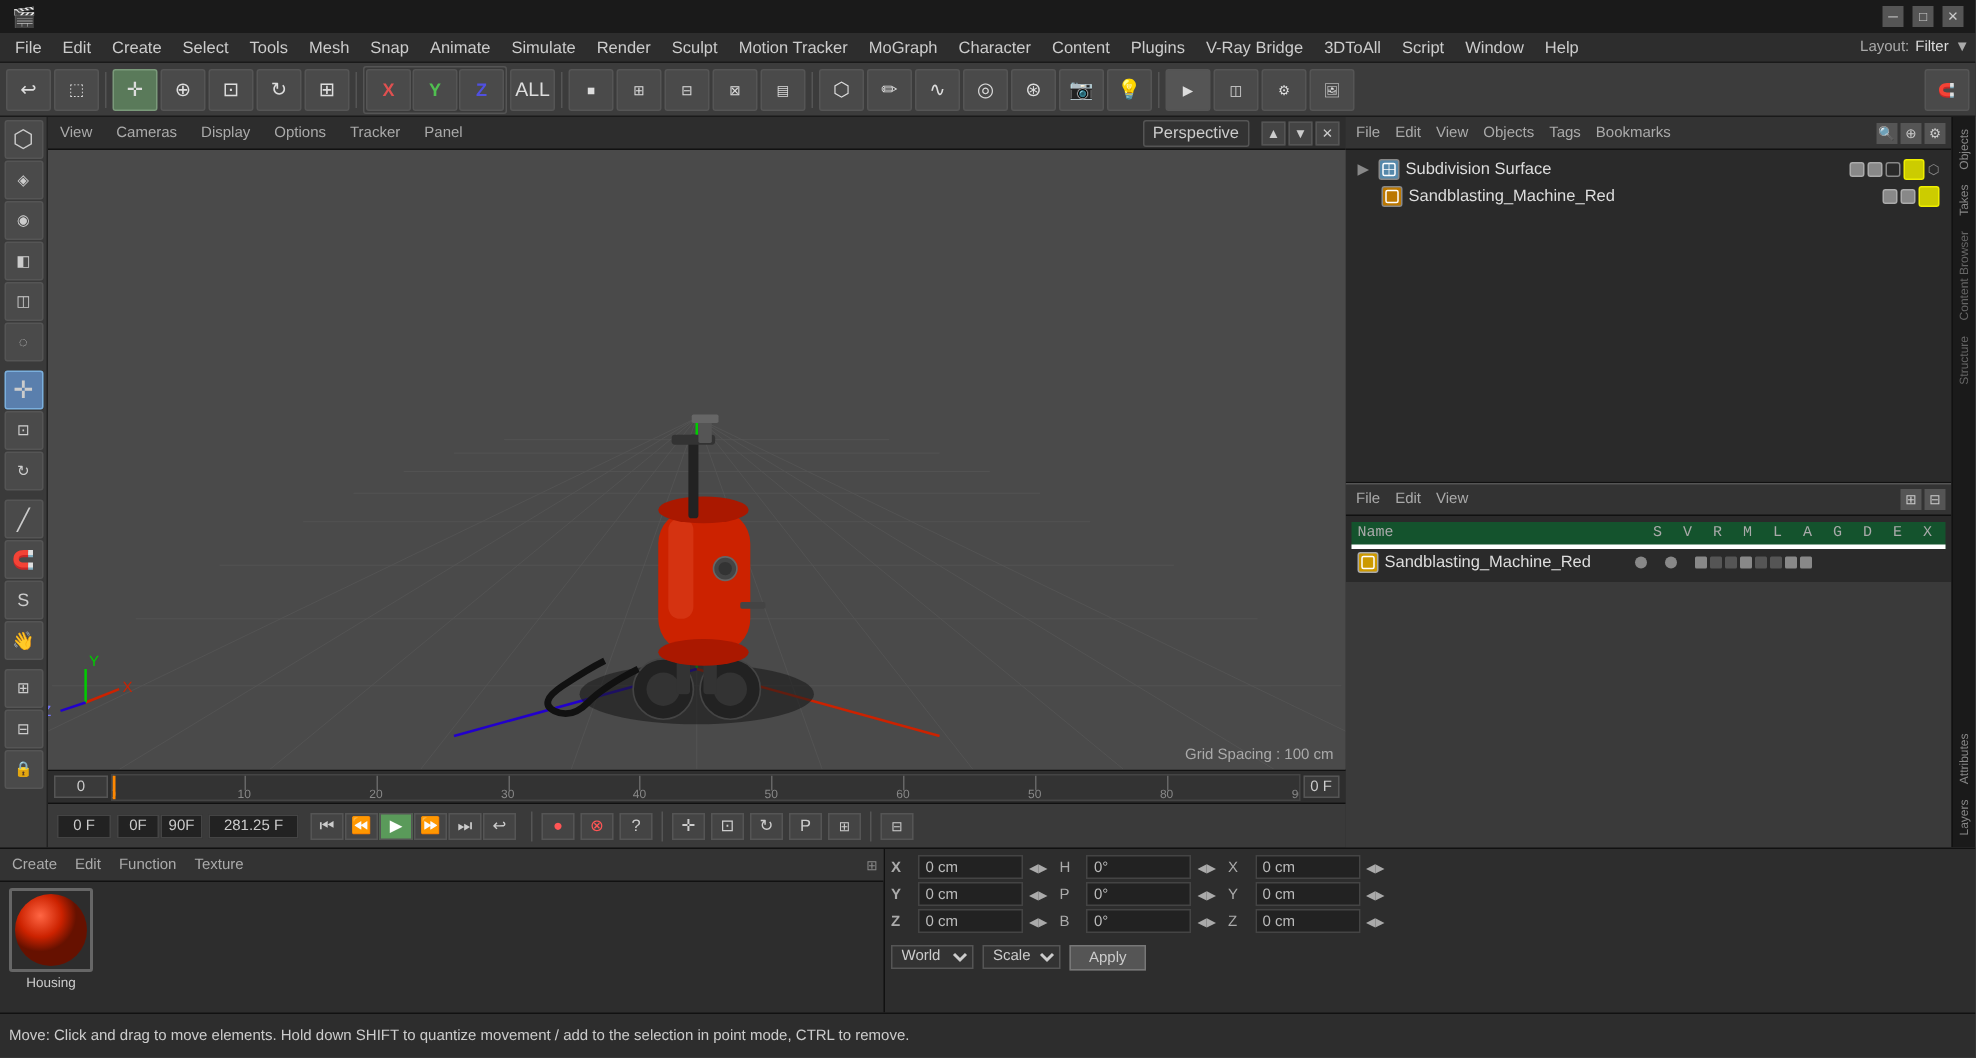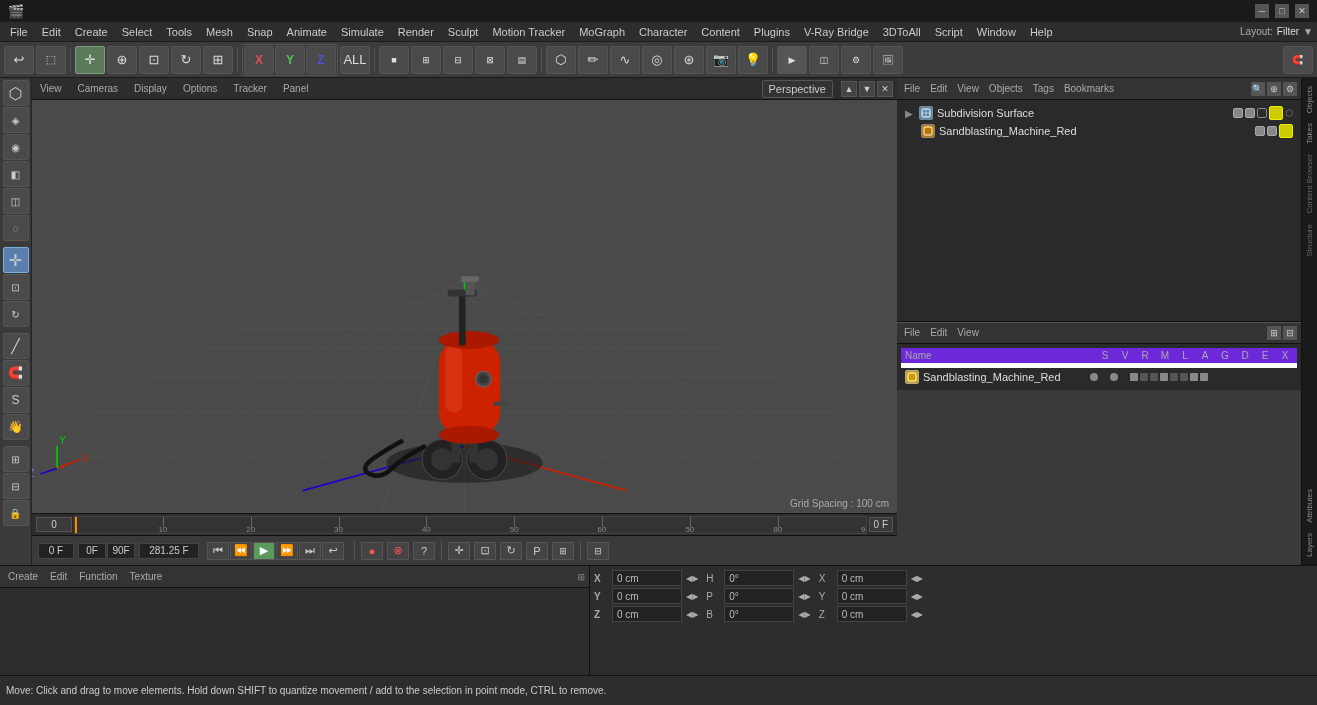--- a/index.html
+++ b/index.html
@@ -232,25 +232,26 @@
     }
     #attr-table {
       background: #2a2a2a;
       padding: 4px;
       overflow-y: auto;
     }
     .attr-table-header {
       display: flex;
       align-items: center;
       padding: 2px 4px;
-      background: #6d28d9;
+      background: #14532d;
       gap: 4px;
       font-size: 10px;
       color: #aaa;
-      border-bottom: 5px solid #ffffff;
+      border-bottom: 3px solid #ffffff;
+      font-family: Liberation Mono, monospace;
     }
     .attr-col-name { flex: 1; }
     .attr-col-s, .attr-col-v, .attr-col-r, .attr-col-m,
     .attr-col-l, .attr-col-a, .attr-col-g, .attr-col-d,
     .attr-col-e, .attr-col-x {
       width: 16px; text-align: center;
     }
     .attr-row {
       display: flex;
       align-items: center;
@@ -882,20 +883,37 @@
       <div id="mat-toolbar">
         <span class="mat-btn">Create</span>
         <span class="mat-btn">Edit</span>
         <span class="mat-btn">Function</span>
         <span class="mat-btn">Texture</span>
         <div style="flex:1;"></div>
         <div style="font-size:9px;color:#888;display:flex;align-items:center;gap:1px;">
           <span style="cursor:pointer;">⊞</span>
         </div>
       </div>
+      <div id="mat-content">
+        <div class="mat-item">
+          <div class="mat-preview">
+            <svg width="52" height="52" viewBox="0 0 52 52">
+              <defs>
+                <radialGradient id="redGrad" cx="35%" cy="30%">
+                  <stop offset="0%" stop-color="#ff6644"></stop>
+                  <stop offset="60%" stop-color="#cc2200"></stop>
+                  <stop offset="100%" stop-color="#661100"></stop>
+                </radialGradient>
+              </defs>
+              <circle cx="26" cy="26" r="24" fill="url(#redGrad)"></circle>
+            </svg>
+          </div>
+          <div class="mat-label">Housing</div>
+        </div>
+      </div>
     </div>
 
     <div id="coord-panel">
       <div style="display:flex;gap:8px;">
 
         <div>
           <div class="coord-row">
             <span class="coord-label">X</span>
             <input type="text" value="0 cm" class="coord-input" style="">
             <span class="coord-arrow">◀▶</span>
@@ -941,20 +959,31 @@
             <input type="text" value="0 cm" class="coord-input2" style="">
             <span class="coord-arrow">◀▶</span>
           </div>
           <div class="coord-row">
             <span class="coord-field-label">Z</span>
             <input type="text" value="0 cm" class="coord-input2" style="">
             <span class="coord-arrow">◀▶</span>
           </div>
         </div>
       </div>
+      <div style="display:flex;align-items:center;gap:6px;margin-top:4px;">
+        <select class="coord-dropdown">
+          <option>World</option>
+          <option>Object</option>
+        </select>
+        <select class="coord-dropdown">
+          <option>Scale</option>
+          <option>Size</option>
+        </select>
+        <button class="coord-apply-btn">Apply</button>
+      </div>
     </div>
   </div>
 
   <div id="status-bar">
     <span>Move: Click and drag to move elements. Hold down SHIFT to quantize movement / add to the selection in point mode, CTRL to remove.</span>
   </div>
 
 </div>
 
 </body></html>

